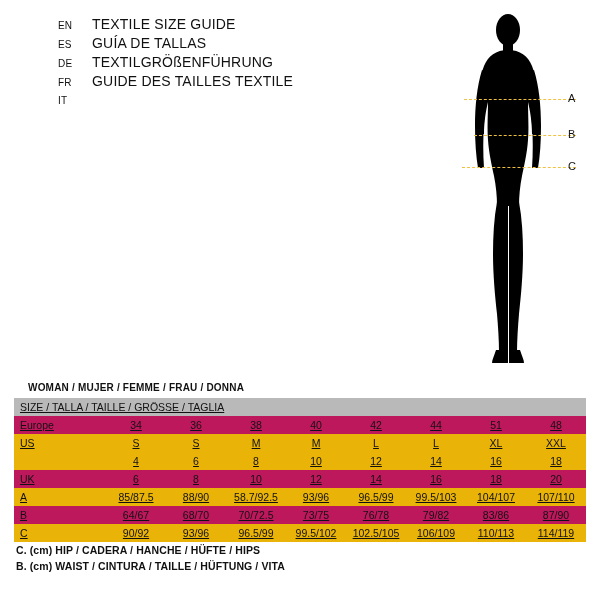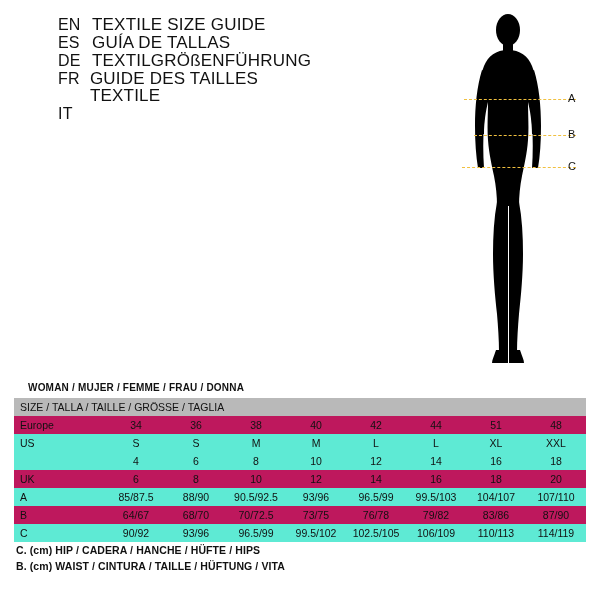--- a/index.html
+++ b/index.html
@@ -28,27 +28,27 @@
     width: 300px;
   }
   .legend-row {
     display: flex;
     align-items: baseline;
     line-height: 17px;
     margin-bottom: 1px;
   }
   .legend-code {
     width: 34px;
-    font-size: 16px;
+    font-size: 10px;
     letter-spacing: 0.2px;
     color: #111;
     padding-left: 40px;
   }
   .legend-text {
-    font-size: 17px;
+    font-size: 14px;
     letter-spacing: 0.2px;
     color: #111;
   }
 
   
   .figure-wrap {
     position: absolute;
     left: 430px;
     top: 10px;
     width: 160px;
@@ -82,20 +82,21 @@
     font-size: 10px;
     font-weight: bold;
     letter-spacing: 0.2px;
     margin: 0 0 5px 14px;
     color: #111;
   }
   table.size-table {
     border-collapse: collapse;
     width: 572px;
     table-layout: fixed;
+    text-decoration: underline;
   }
   table.size-table td,
   table.size-table th {
     font-size: 10.5px;
     padding: 2px 0 2px 0;
     text-align: center;
     color: #111;
     font-weight: normal;
     line-height: 14px;
   }
@@ -103,21 +104,21 @@
     background: #b9b9b9;
     text-align: left;
     padding-left: 6px;
     font-size: 10.5px;
   }
   table.size-table td.rowlabel {
     text-align: left;
     padding-left: 6px;
   }
   tr.shade td {
-    background: #5eead4;
+    background: #eab308;
   }
   tr.plain td {
     background: #be185d;
   }
 
   
   .footnotes {
     position: absolute;
     left: 16px;
     top: 542px;
@@ -285,21 +286,21 @@
           <td>14</td>
           <td>16</td>
           <td>18</td>
           <td>20</td>
         </tr>
 
         <tr class="shade">
           <td class="rowlabel">A</td>
           <td>85/87.5</td>
           <td>88/90</td>
-          <td>90.5/92.5</td>
+          <td>58.7/92.5</td>
           <td>93/96</td>
           <td>96.5/99</td>
           <td>99.5/103</td>
           <td>104/107</td>
           <td>107/110</td>
         </tr>
 
         <tr class="plain">
           <td class="rowlabel">B</td>
           <td>64/67</td>

